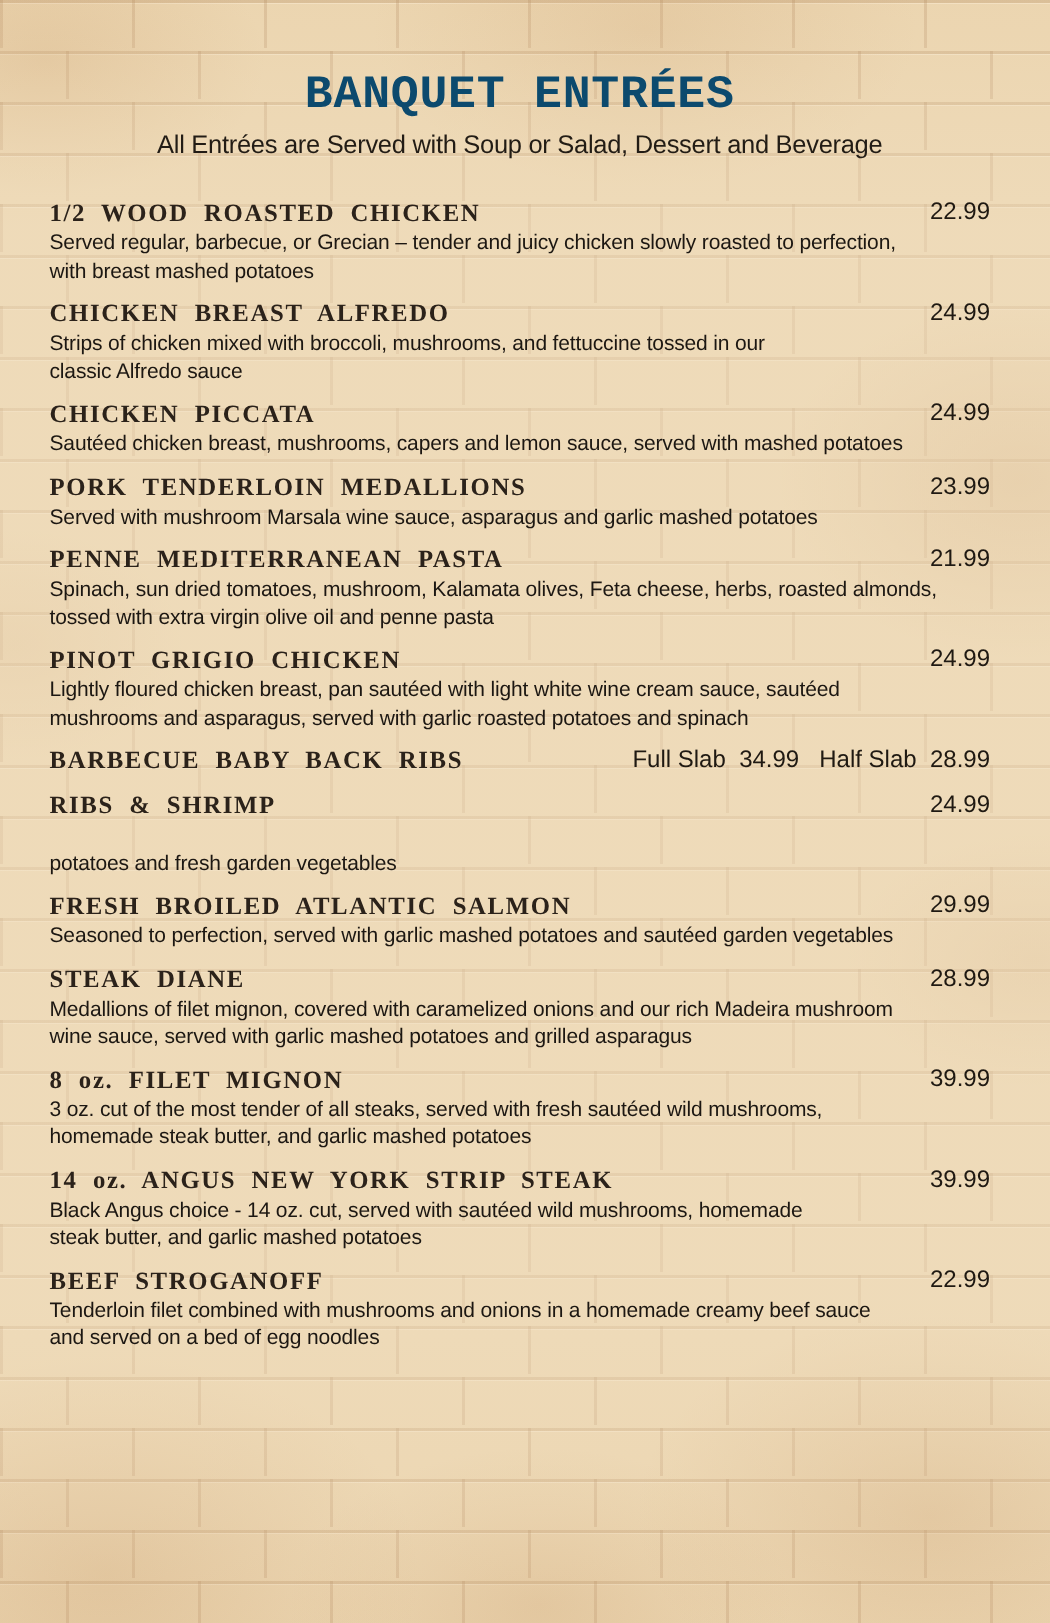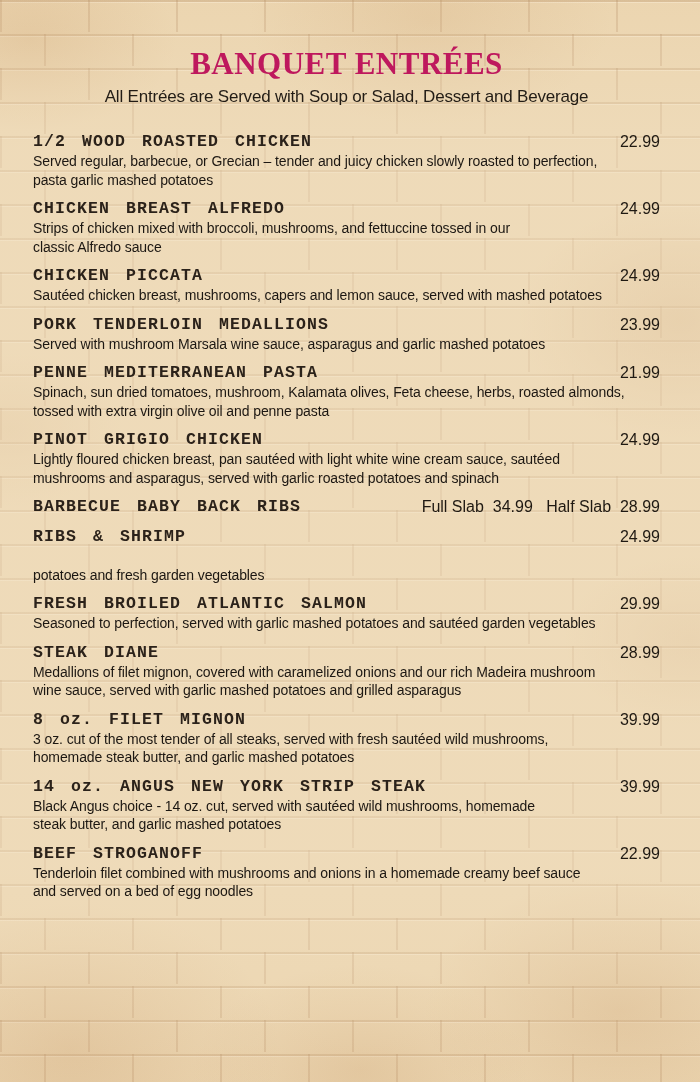--- a/index.html
+++ b/index.html
@@ -52,44 +52,44 @@
   }
   .page {
     box-sizing: border-box;
     width: 700px;
     height: 1082px;
     padding: 46px 40px 0 33px;
   }
   header { text-align: center; }
   h1.menu-title {
     margin: 0;
-    font-family: Liberation Serif, serif;
+    font-family: Liberation Mono, monospace;
     font-weight: 700;
     font-size: 31px;
     line-height: 36px;
     letter-spacing: 0.5px;
-    color: #be185d;
+    color: #0c4a6e;
   }
   .subtitle {
     margin: 5px 0 0 0;
     font-size: 17px;
     letter-spacing: -0.2px;
     line-height: 20px;
     color: #221c15;
   }
   .items { margin-top: 25px; }
   .item { margin-bottom: 10px; }
   .item-head {
     display: flex;
     justify-content: space-between;
     align-items: flex-end;
   }
   .item-name-block { flex: 0 1 auto; }
   .item-name {
-    font-family: Liberation Mono, monospace;
+    font-family: Liberation Serif, serif;
     font-weight: 700;
     font-size: 16.5px;
     line-height: 20px;
     letter-spacing: 1.1px;
     word-spacing: 5px;
     color: #2b221a;
   }
   .item-price {
     flex: 0 0 auto;
     padding-left: 10px;
@@ -116,21 +116,21 @@
   </header>
   <main class="items">
   <section class="item">
     <div class="item-head">
       <div class="item-name-block">
         <div class="item-name">1/2 WOOD ROASTED CHICKEN</div>
 
       </div>
       <div class="item-price">22.99</div>
     </div>
-    <div class="item-desc"><span>Served regular, barbecue, or Grecian – tender and juicy chicken slowly roasted to perfection,</span><br><span>pasta garlic mashed potatoes</span></div>
+    <div class="item-desc"><span>Served regular, barbecue, or Grecian – tender and juicy chicken slowly roasted to perfection,</span><br><span>with breast mashed potatoes</span></div>
   </section>
 
   <section class="item">
     <div class="item-head">
       <div class="item-name-block">
         <div class="item-name">CHICKEN BREAST ALFREDO</div>
 
       </div>
       <div class="item-price">24.99</div>
     </div>

